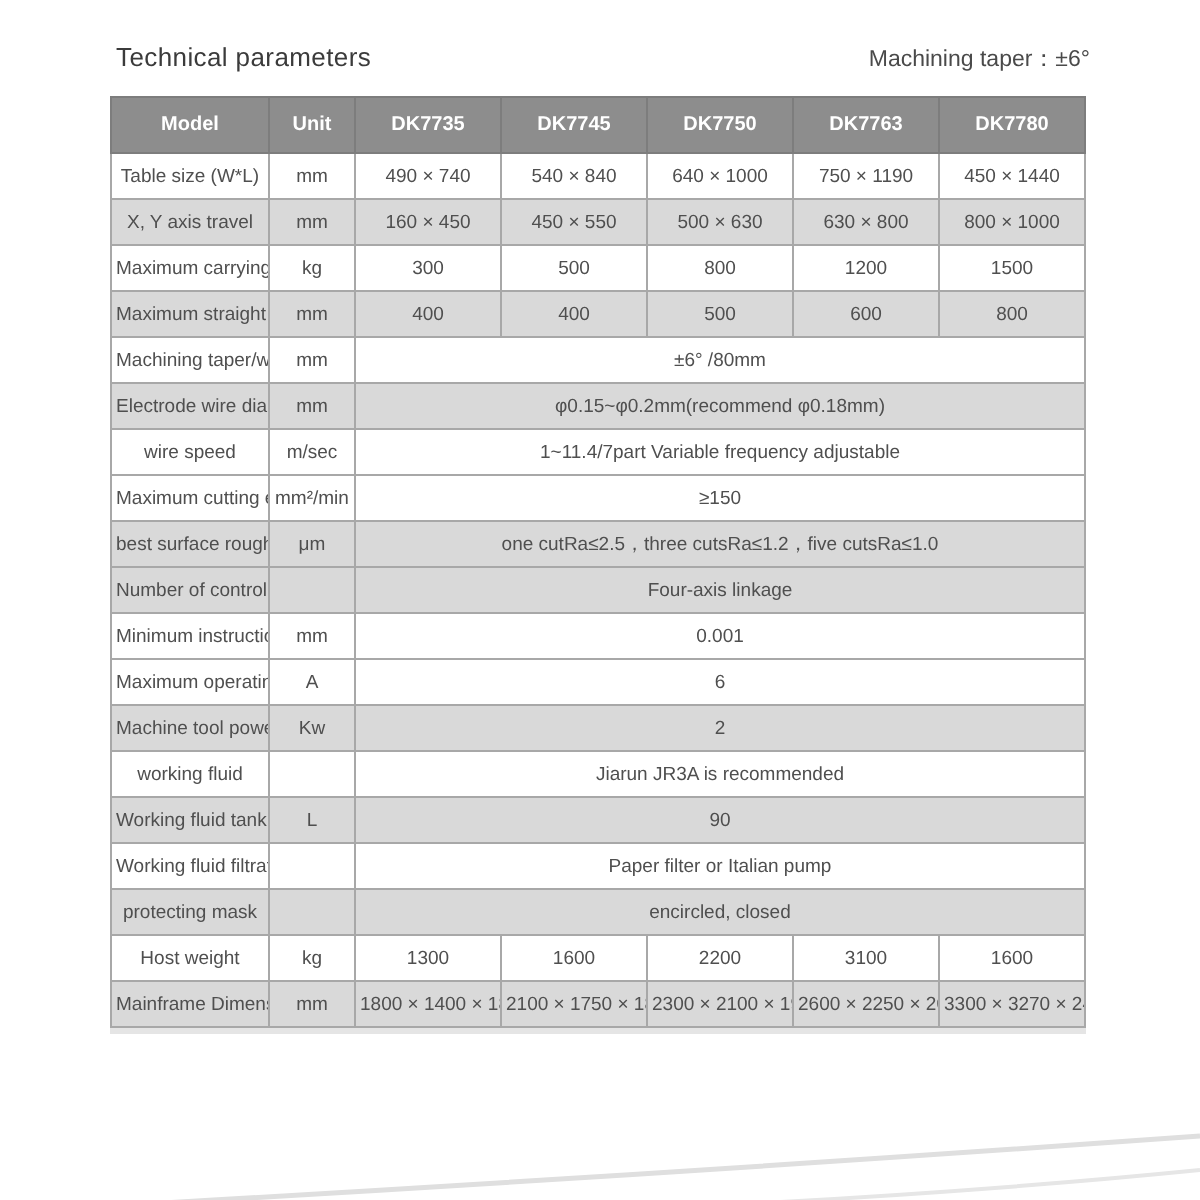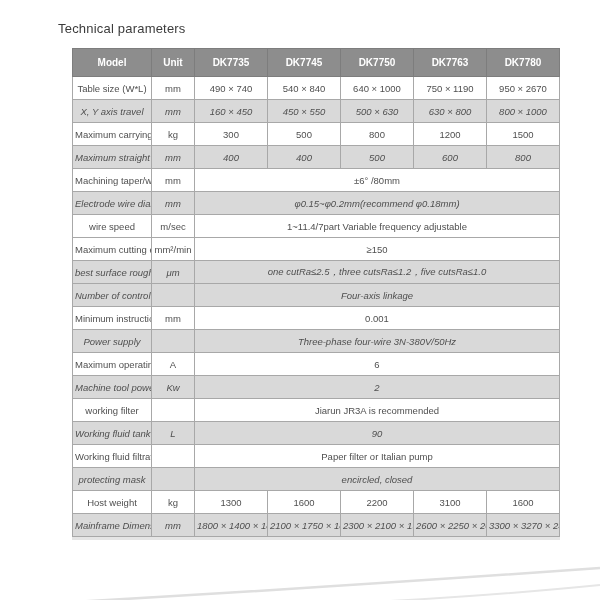--- a/index.html
+++ b/index.html
@@ -11,53 +11,54 @@
   .canvas { position: relative; width: 600px; height: 600px; background: #fff; overflow: hidden; padding-left: 48px; }
 
   .titlebar {
     position: absolute; left: 58px; top: 21px; width: 487px;
     display: flex; justify-content: space-between; align-items: baseline;
   }
   .page-title { font-size: 13px; color: #3b3b3b; letter-spacing: 0.2px; }
   .taper-note { font-size: 11.5px; color: #4a4a4a; }
 
   table.params {
-    position: absolute; left: 72px; top: 48px; width: 487px;
+    position: absolute; left: 55px; top: 48px; width: 487px;
     border-collapse: collapse; table-layout: fixed;
     box-shadow: 0 3px 0 rgba(0,0,0,0.10);
   }
   table.params th {
     background: var(--header_bg, #8d8d8d);
     color: var(--header_text, #ffffff);
     font-size: 10px; font-weight: bold;
     height: 27px; border: 1px solid #7d7d7d;
     padding: 0; text-align: center;
   }
   table.params td {
     height: 22px; background: #ffffff;
     font-size: 9.5px; color: var(--text, #4f4f4f);
     text-align: center; vertical-align: middle;
     border: 1px solid var(--border, #a8a8a8);
     padding: 0 2px; overflow: hidden; white-space: nowrap;
   }
-  table.params tr.shade td { background: var(--row_shade, #d9d9d9); font-style: italic; }
+  table.params tr.shade td { background: var(--row_shade, #d9d9d9); }
   td.f-mid { font-size: 8px; }
   td.f-sm  { font-size: 6.9px; }
   td.v-sm  { font-size: 7.4px; }
   td.u-sm  { font-size: 8.3px; }
 
   .swoosh { position: absolute; left: 0; top: 0; width: 600px; height: 600px; pointer-events: none; }
 </style>
 </head>
 <body>
 
 <div class="canvas">
 
   <div class="titlebar">
     <span class="page-title">Technical parameters</span>
+    <span class="taper-note">Machining taper：±6°</span>
   </div>
 
   <table class="params">
     <colgroup>
       <col style="width:79px">
         <col style="width:43px">
       <col style="width:73px">
         <col style="width:73px">
         <col style="width:73px">
       <col style="width:73px">
@@ -75,21 +76,21 @@
         </tr>
       </thead>
     <tbody>
         <tr>
           <td class="">Table size (W*L)</td>
           <td>mm</td>
           <td>490 × 740</td>
           <td>540 × 840</td>
           <td>640 × 1000</td>
           <td>750 × 1190</td>
-          <td>950 × 2670</td>
+          <td>450 × 1440</td>
         </tr>
         <tr class="shade">
           <td class="">X, Y axis travel</td>
           <td>mm</td>
           <td>160 × 450</td>
           <td>450 × 550</td>
           <td>500 × 630</td>
           <td>630 × 800</td>
           <td>800 × 1000</td>
         </tr>
@@ -139,37 +140,32 @@
         <tr class="shade">
           <td class="f-mid">Number of control axes</td>
           <td></td>
           <td colspan="5">Four-axis linkage</td>
         </tr>
         <tr>
           <td class="f-mid">Minimum instruction unit</td>
           <td>mm</td>
           <td colspan="5">0.001</td>
         </tr>
-        <tr class="shade">
-          <td class="">Power supply</td>
-          <td></td>
-          <td colspan="5">Three-phase four-wire 3N-380V/50Hz</td>
-        </tr>
         <tr>
           <td class="f-mid">Maximum operating current</td>
           <td>A</td>
           <td colspan="5">6</td>
         </tr>
         <tr class="shade">
           <td class="f-sm">Machine tool power consumption</td>
           <td>Kw</td>
           <td colspan="5">2</td>
         </tr>
         <tr>
-          <td class="">working filter</td>
+          <td class="">working fluid</td>
           <td></td>
           <td colspan="5">Jiarun JR3A is recommended</td>
         </tr>
         <tr class="shade">
           <td class="f-mid">Working fluid tank volume</td>
           <td>L</td>
           <td colspan="5">90</td>
         </tr>
         <tr>
           <td class="f-sm">Working fluid filtration method</td>

